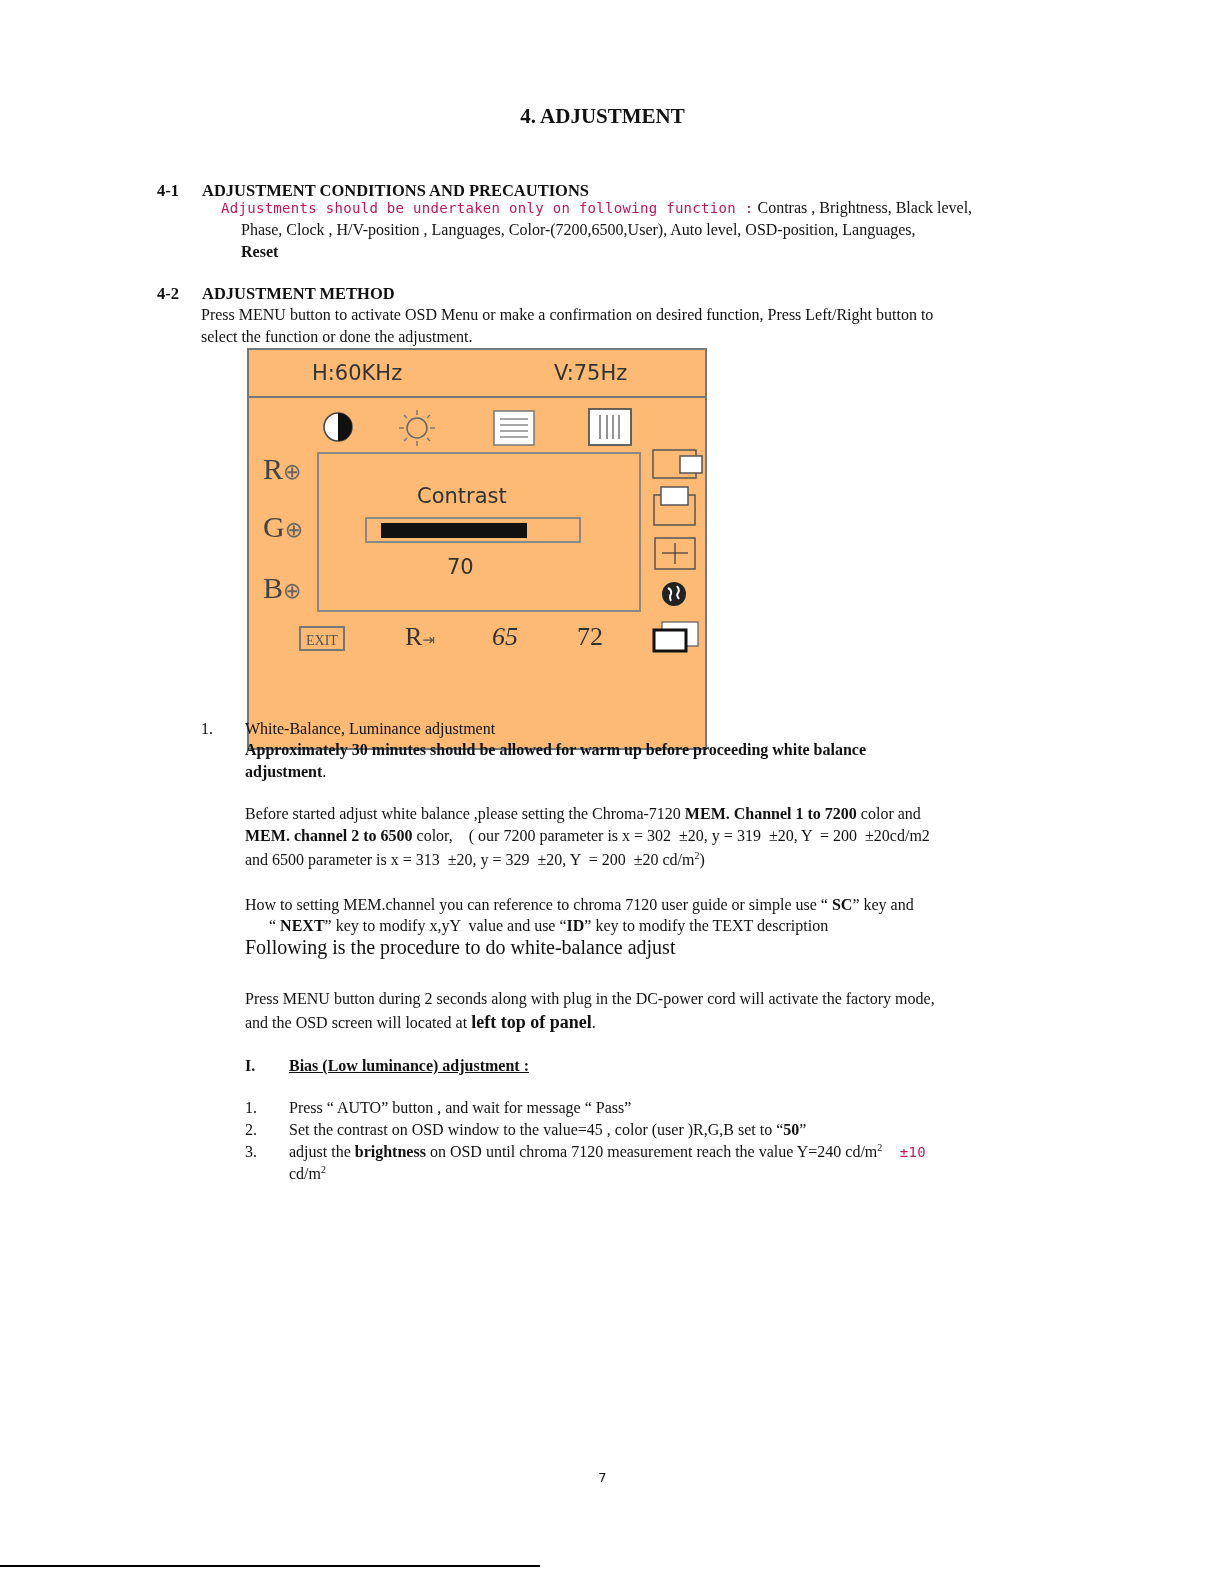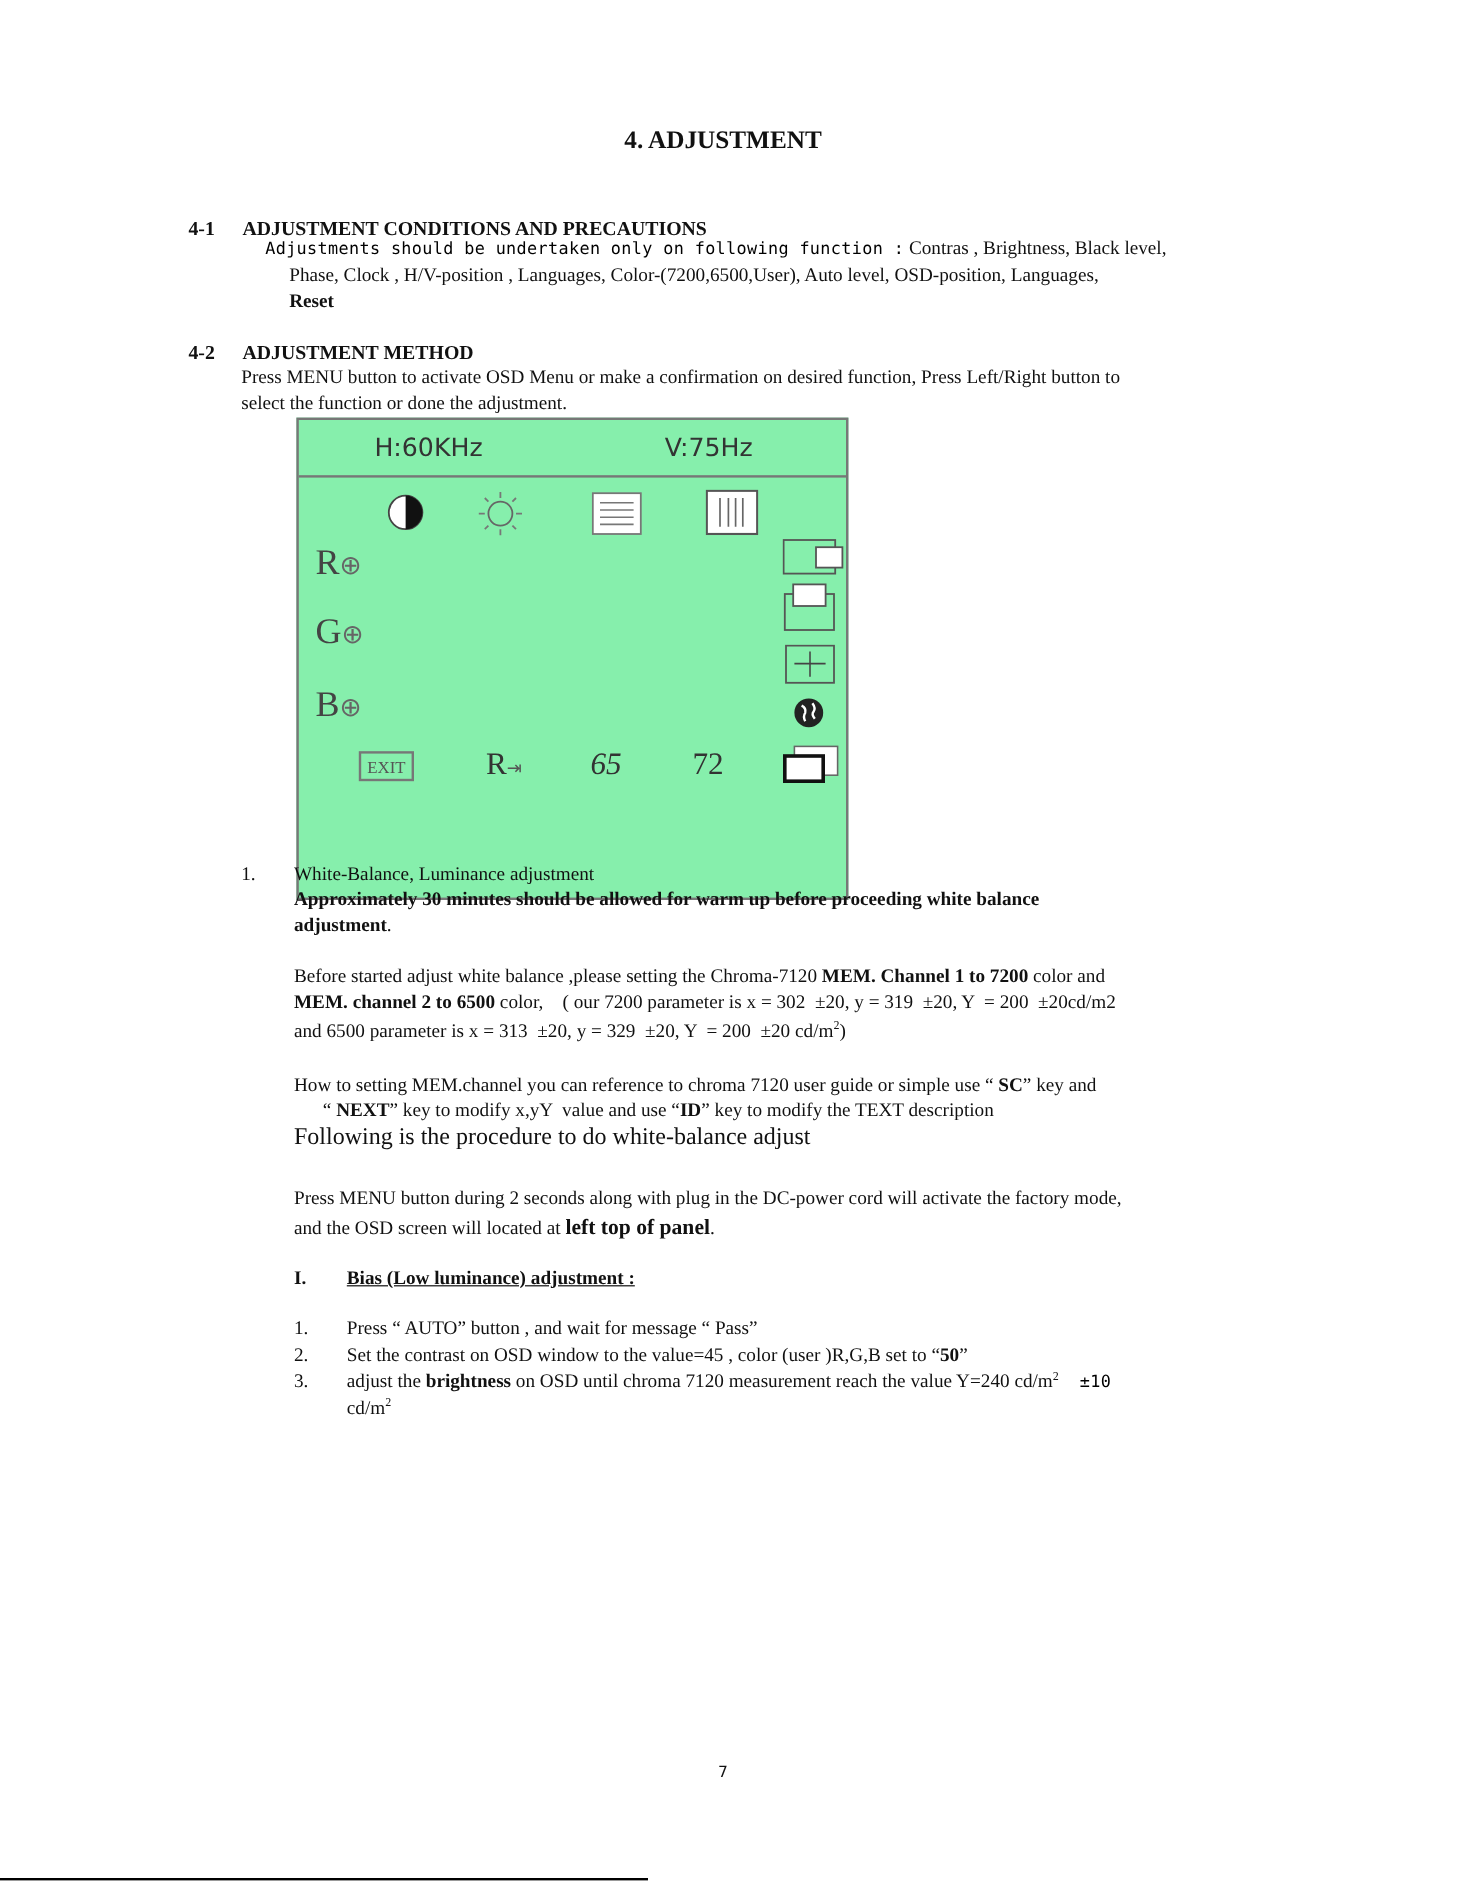--- a/index.html
+++ b/index.html
@@ -5,26 +5,26 @@
   html, body { margin: 0; padding: 0; background: #ffffff; }
   body {
     width: 1220px; height: 1583px; position: relative; overflow: hidden;
     font-family: "Liberation Serif", "DejaVu Serif", serif; color: #111;
   }
   .abs { position: absolute; }
   .title { top: 104px; left: 0; width: 1205px; text-align: center; font-size: 21px; font-weight: bold; }
   .h2 { font-size: 16.5px; font-weight: bold; }
   .h2 .num { display: inline-block; width: 45px; }
   .p { font-size: 16px; line-height: 22px; }
-  .mono { font-family: "DejaVu Sans Mono", "Liberation Mono", monospace; font-size: 14px; color: #000000; letter-spacing: 0.3px; }
+  .mono { font-family: "DejaVu Sans Mono", "Liberation Mono", monospace; font-size: 14px; color: #be185d; letter-spacing: 0.3px; }
   b { font-weight: bold; }
   sup { font-size: 10px; vertical-align: super; line-height: 0; }
 
   
-  .osd { left: 247px; top: 348px; width: 460px; height: 402px; border: 2px solid #777; background: #86efac; box-sizing: border-box; }
+  .osd { left: 247px; top: 348px; width: 460px; height: 402px; border: 2px solid #777; background: #fdba74; box-sizing: border-box; }
   .osd .hdr { position: absolute; left: 0; top: 0; right: 0; height: 46px; border-bottom: 2px solid #777; font-family: "DejaVu Sans", "Liberation Sans", sans-serif; font-size: 21px; color: #333; }
   .osd .hdr span { position: absolute; top: 11px; }
   .osd .inner { position: absolute; left: 68px; top: 102px; width: 324px; height: 160px; border: 2px solid #888; box-sizing: border-box; }
   .osd .lbl { position: absolute; font-family: "DejaVu Sans", "Liberation Sans", sans-serif; color: #333; }
   .osd .bar { position: absolute; left: 46px; top: 63px; width: 216px; height: 26px; border: 2px solid #888; box-sizing: border-box; }
   .osd .bar .fill { position: absolute; left: 14px; top: 4px; height: 15px; background: #111; }
   .osd .rgb { position: absolute; left: 14px; font-size: 30px; color: #444; font-family: "Liberation Serif", serif; }
   .osd .rgb .plus { font-size: 22px; color: #666; font-family: "DejaVu Sans", sans-serif; }
   .osd .bottom { position: absolute; font-size: 26px; color: #333; font-family: "Liberation Serif", serif; }
   .exit { position: absolute; left: 50px; top: 276px; width: 46px; height: 25px; border: 2px solid #777; font-size: 14px; text-align: center; line-height: 25px; color: #555; box-sizing: border-box; font-family: "Liberation Serif", serif; }
@@ -93,20 +93,27 @@
         <line x1="19" y1="7" x2="19" y2="31"></line>
         <line x1="25" y1="7" x2="25" y2="31"></line>
         <line x1="31" y1="7" x2="31" y2="31"></line>
       </g>
   </svg>
 
   <div class="rgb" style="top:102px;"><span>R</span><span class="plus">⊕</span></div>
   <div class="rgb" style="top:160px;"><span>G</span><span class="plus">⊕</span></div>
   <div class="rgb" style="top:221px;"><span>B</span><span class="plus">⊕</span></div>
 
+  <div class="inner">
+    <div class="lbl" style="left:98px; top:30px; font-size:21px;">Contrast</div>
+    <div class="bar">
+      <div class="fill" id="osd-fill" style="width: 146px;"></div>
+    </div>
+    <div class="lbl" style="left:128px; top:101px; font-size:21px;">70</div>
+  </div>
 
   <svg class="ico" style="left:403px; top:98px;" width="52" height="34" viewBox="0 0 52 34">
     <rect x="1" y="2" width="43" height="28" fill="none" stroke="#555" stroke-width="1.5"></rect>
     <rect x="28" y="8" width="22" height="17" fill="#fff" stroke="#555" stroke-width="1.5"></rect>
   </svg>
   <svg class="ico" style="left:403px; top:135px;" width="46" height="42" viewBox="0 0 46 42">
     <rect x="2" y="10" width="41" height="30" fill="none" stroke="#555" stroke-width="1.5"></rect>
     <rect x="9" y="2" width="27" height="18" fill="#fff" stroke="#555" stroke-width="1.5"></rect>
   </svg>
   <svg class="ico" style="left:405px; top:187px;" width="42" height="34" viewBox="0 0 42 34">

